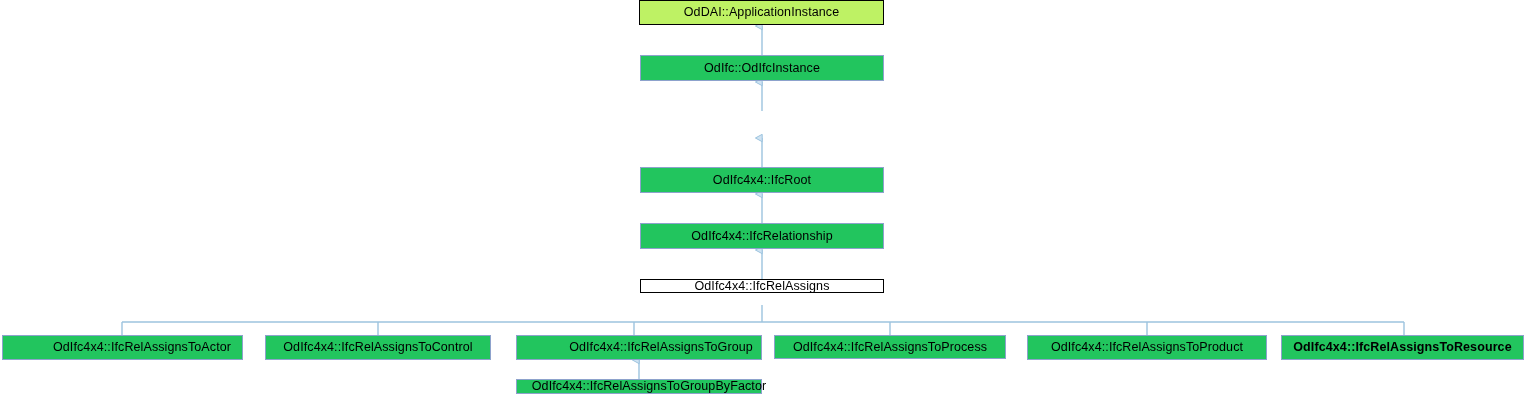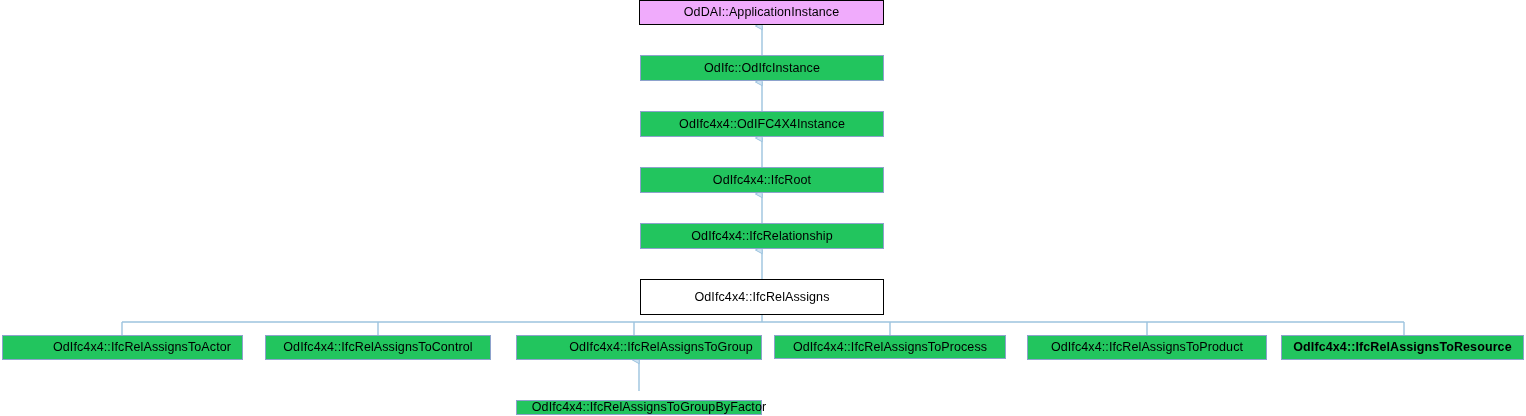--- a/index.html
+++ b/index.html
@@ -31,21 +31,21 @@
     align-items: center;
     justify-content: center;
     font-size: 12.5px;
     line-height: 1;
     letter-spacing: 0.1px;
     color: #000000;
     white-space: nowrap;
     z-index: 2;
   }
   .node-base {
-    background: #f0abfc;
+    background: #bef264;
     border: 1.5px solid #000000;
   }
   .node-inherit {
     background: #22c55e;
     border: 1px solid #8da2cc;
   }
   .node-current {
     background: #ffffff;
     border: 1.5px solid #000000;
   }
@@ -88,33 +88,30 @@
   </svg>
 
   <div class="node node-base" style="left:639px; top:0px; width:245px; height:25px;">
     <span class="node-label">OdDAI::ApplicationInstance</span>
   </div>
 
   <div class="node node-inherit" style="left:640px; top:55px; width:244px; height:26px;">
     <span class="node-label">OdIfc::OdIfcInstance</span>
   </div>
 
-  <div class="node node-inherit" style="left:640px; top:111px; width:244px; height:26px;">
-    <span class="node-label">OdIfc4x4::OdIFC4X4Instance</span>
-  </div>
 
   <div class="node node-inherit" style="left:640px; top:167px; width:244px; height:26px;">
     <span class="node-label">OdIfc4x4::IfcRoot</span>
   </div>
 
   <div class="node node-inherit" style="left:640px; top:223px; width:244px; height:26px;">
     <span class="node-label">OdIfc4x4::IfcRelationship</span>
   </div>
 
-  <div class="node node-current" style="left:640px; top:279px; width:244px; height:36px;">
+  <div class="node node-current" style="left:640px; top:279px; width:244px; height:14px;">
     <span class="node-label">OdIfc4x4::IfcRelAssigns</span>
   </div>
 
   <div class="node node-inherit" style="left:2px; top:335px; width:241px; height:25px;padding-left:39px;">
     <span class="node-label">OdIfc4x4::IfcRelAssignsToActor</span>
   </div>
 
   <div class="node node-inherit" style="left:265px; top:335px; width:226px; height:25px;">
     <span class="node-label">OdIfc4x4::IfcRelAssignsToControl</span>
   </div>
@@ -128,17 +125,17 @@
   </div>
 
   <div class="node node-inherit" style="left:1027px; top:335px; width:240px; height:25px;">
     <span class="node-label">OdIfc4x4::IfcRelAssignsToProduct</span>
   </div>
 
   <div class="node node-inherit" style="left:1281px; top:335px; width:243px; height:25px;font-weight:bold;">
     <span class="node-label">OdIfc4x4::IfcRelAssignsToResource</span>
   </div>
 
-  <div class="node node-inherit" style="left:516px; top:400px; width:246px; height:15px;padding-left:20px;">
+  <div class="node node-inherit" style="left:516px; top:379px; width:246px; height:15px;padding-left:20px;">
     <span class="node-label">OdIfc4x4::IfcRelAssignsToGroupByFactor</span>
   </div>
 
 </div>
 
 </body></html>

